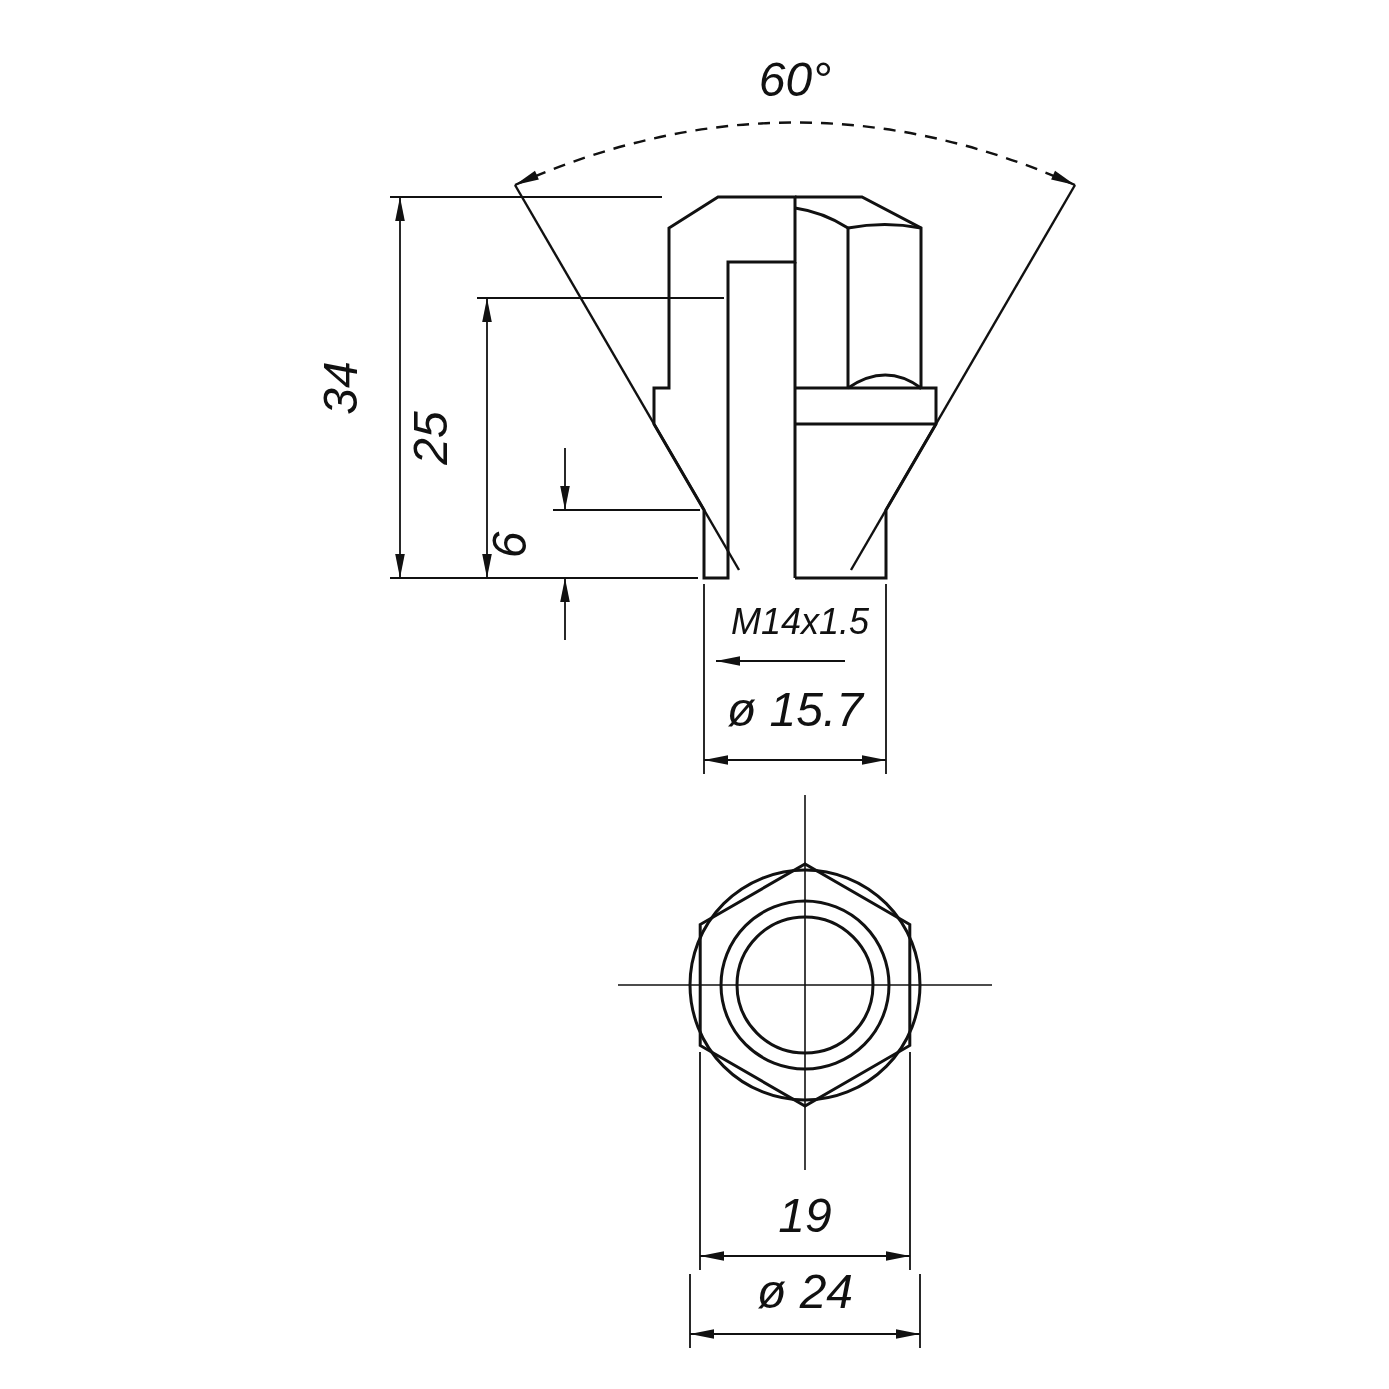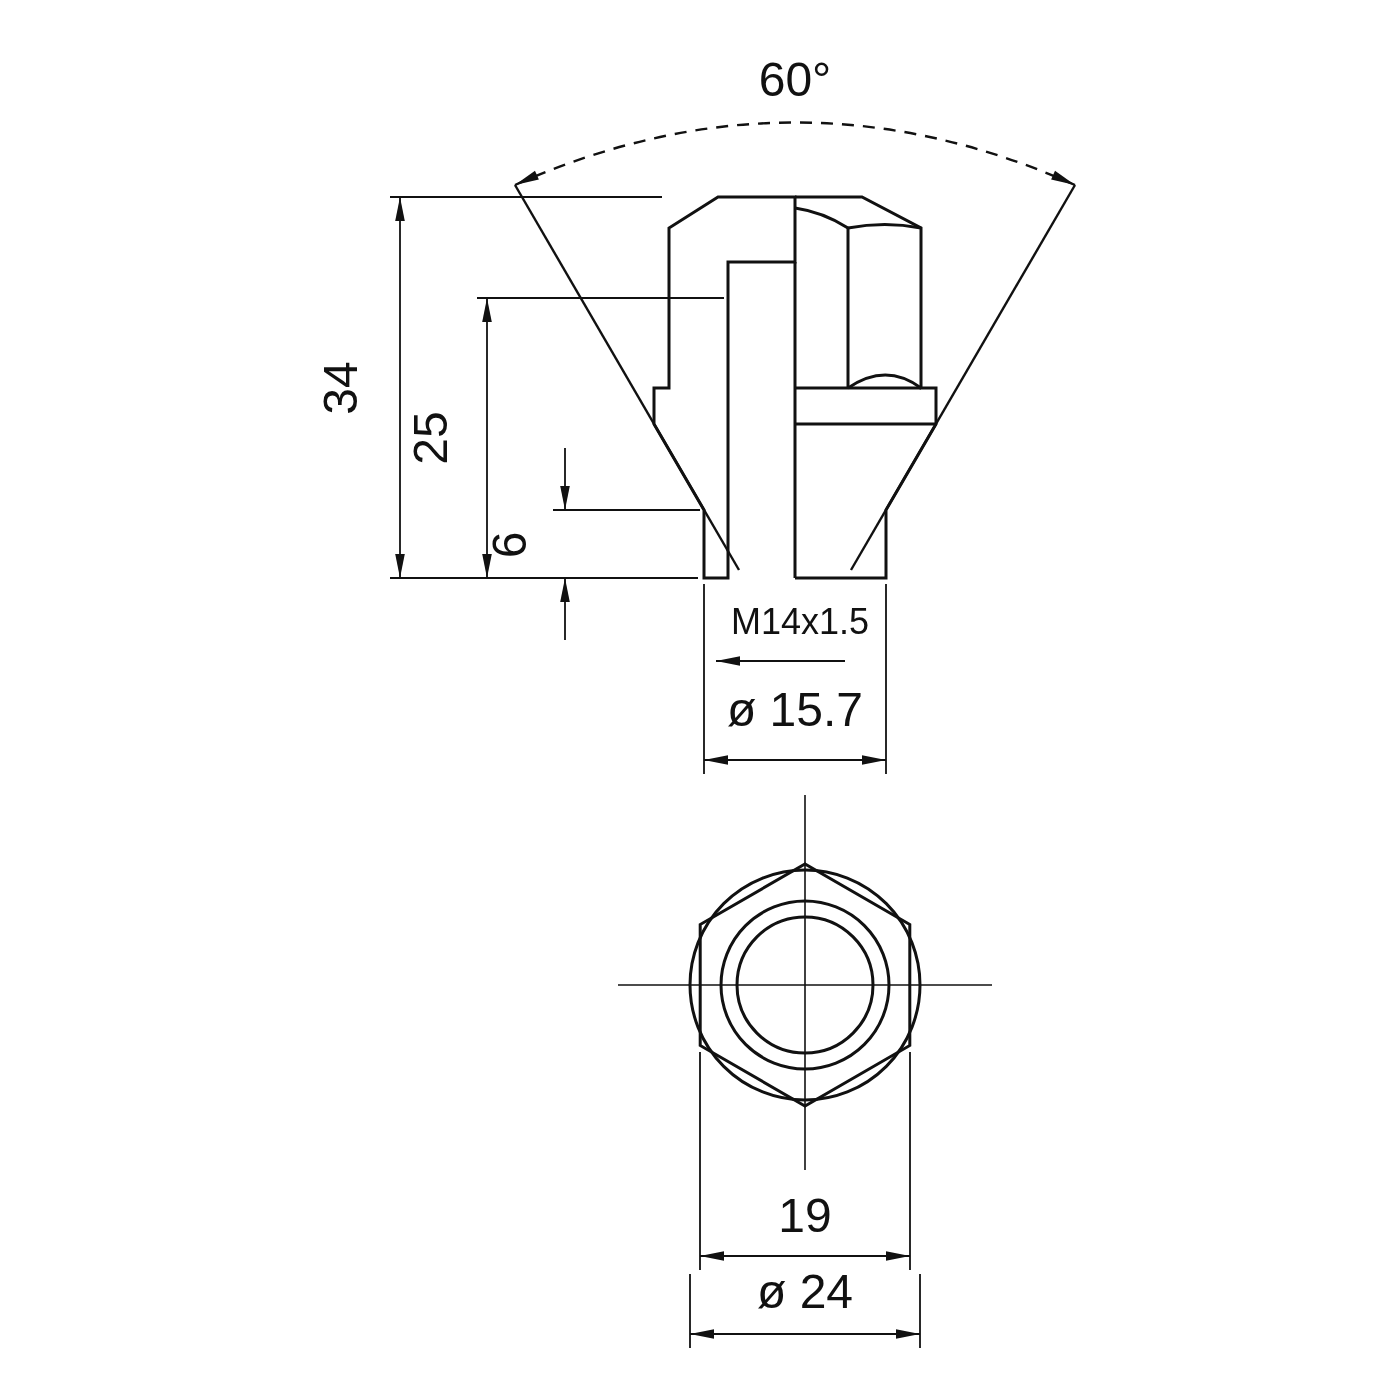--- a/index.html
+++ b/index.html
@@ -7,20 +7,21 @@
     padding: 0;
     background: #ffffff;
     font-family: "Liberation Sans", sans-serif;
   }
   .canvas {
     position: relative;
     width: 1389px;
     height: 1389px;
     background: #ffffff;
     overflow: hidden;
+    font-style: italic;
   }
   svg { display: block; }
   .outline  { fill: none; stroke: #111111; stroke-width: 3; stroke-linejoin: miter; }
   .thinline { fill: none; stroke: #111111; stroke-width: 1.8; }
   .coneline { fill: none; stroke: #111111; stroke-width: 2.4; }
   .centerline { fill: none; stroke: #111111; stroke-width: 1.6; }
   .dashline { fill: none; stroke: #111111; stroke-width: 2.4; stroke-dasharray: 12 9; }
   .arrow { fill: #111111; stroke: none; }
   .dimtext {
     font-family: "Liberation Sans", sans-serif;

